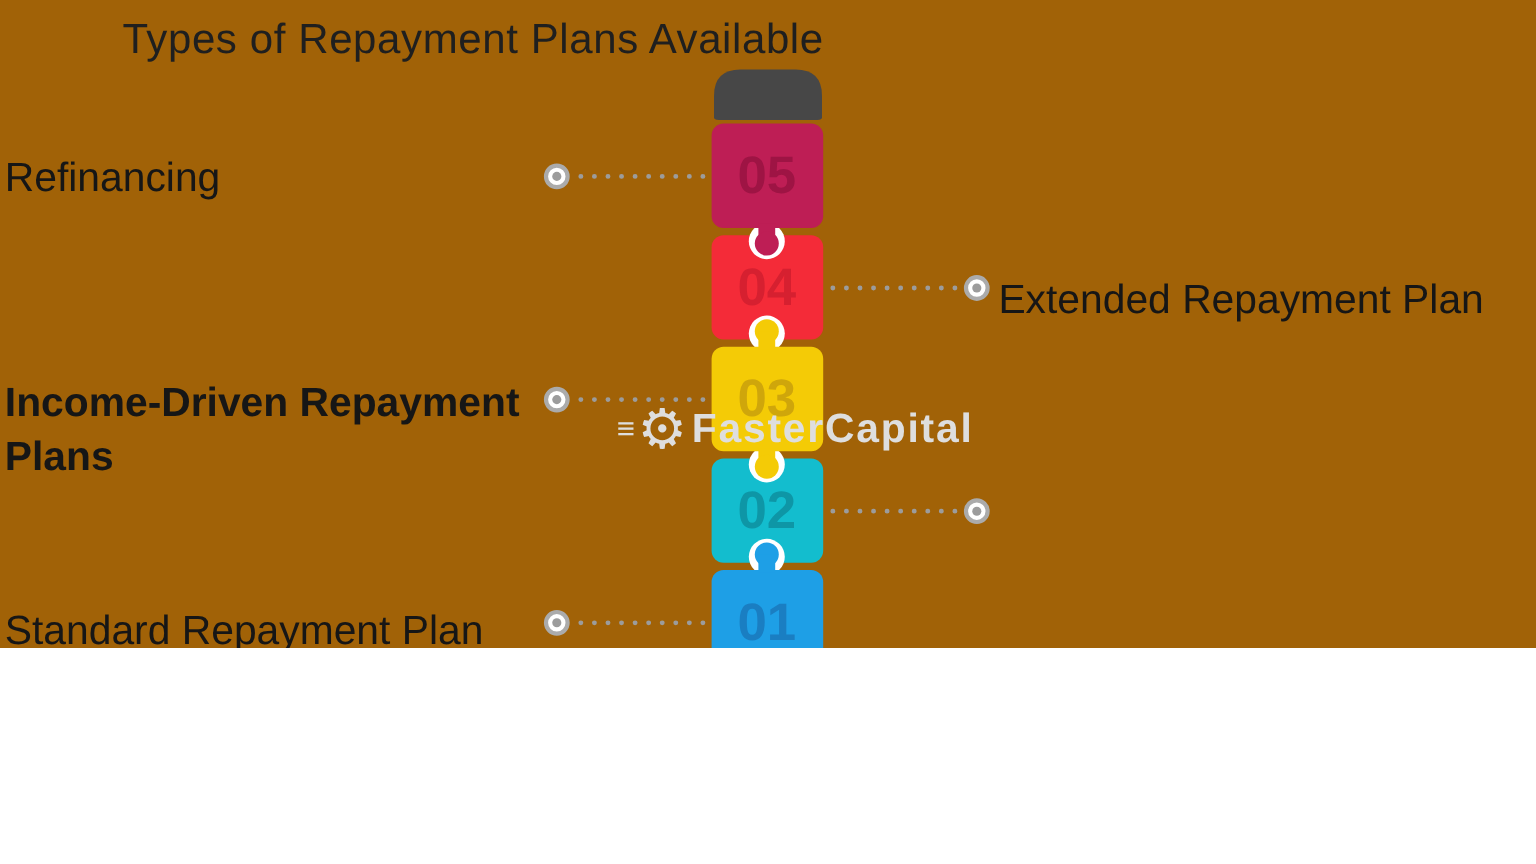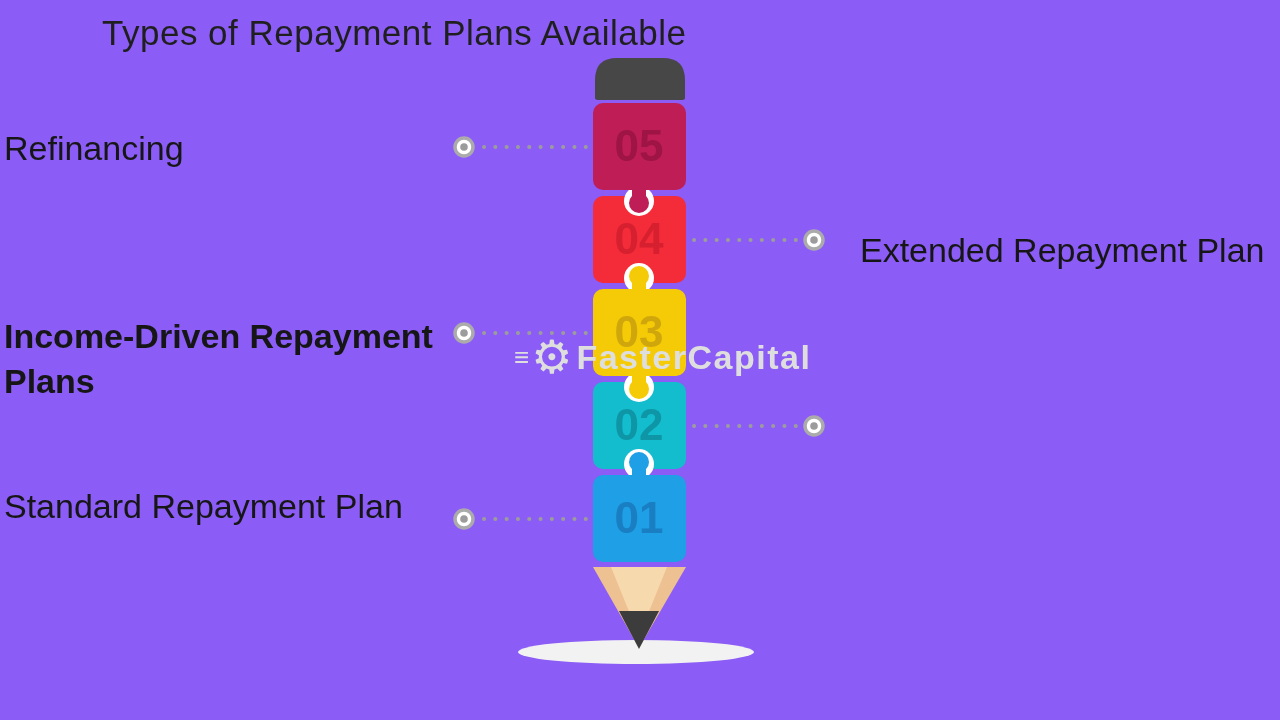--- a/index.html
+++ b/index.html
@@ -1,20 +1,20 @@
 <!DOCTYPE html>
 <html><head>
 <meta charset="utf-8">
 <style>
   html, body { margin: 0; padding: 0; background: #ffffff; }
   .canvas {
     position: relative;
     width: 1280px;
-    height: 720px;
-    background: #8b5cf6;
+    height: 540px;
+    background: #a16207;
     overflow: hidden;
     font-family: "Liberation Sans", sans-serif;
     color: #1a1a1a;
   }
   .page-title {
     position: absolute;
     left: 102px;
     top: 13px;
     font-size: 35px;
     color: #1f1f1f;
@@ -33,24 +33,24 @@
     font-weight: bold;
     font-size: 44px;
   }
   .step-label {
     position: absolute;
     font-size: 34px;
     line-height: 1.32;
     color: #161616;
   }
   .label-refinancing   { left: 4px;   top: 126px; max-width: 460px; text-align: right; }
-  .label-extended      { left: 832px; top: 228px; max-width: 460px; white-space: nowrap; margin-left: 28px; }
+  .label-extended      { left: 832px; top: 228px; max-width: 460px; white-space: nowrap; }
   .label-income        { left: 4px;   top: 314px; max-width: 440px; font-weight: bold; }
   .label-graduated     { left: 832px; top: 409px; max-width: 375px; }
-  .label-standard      { left: 4px;   top: 484px; max-width: 400px; }
+  .label-standard      { left: 4px;   top: 504px; max-width: 400px; }
   .watermark {
     position: absolute;
     left: 514px;
     top: 334px;
     display: flex;
     align-items: center;
     gap: 4px;
     color: #dedede;
     user-select: none;
   }

